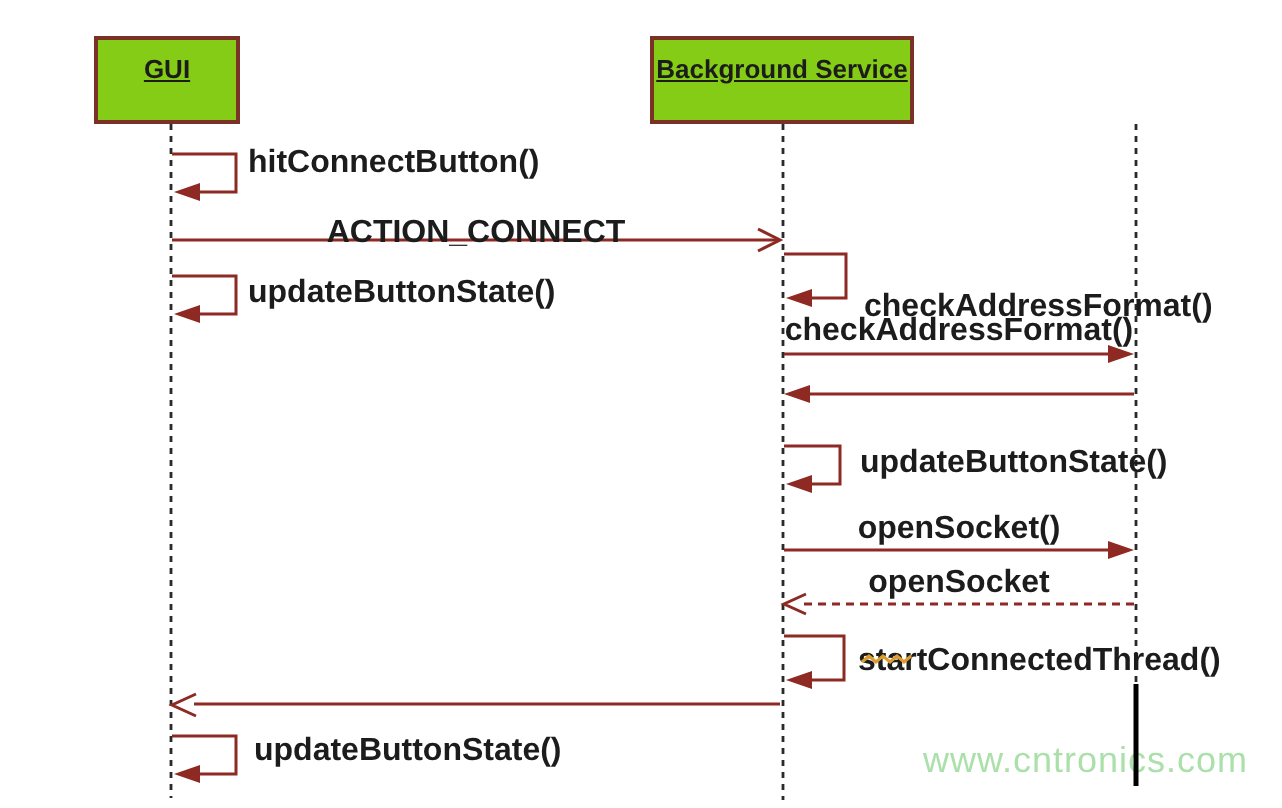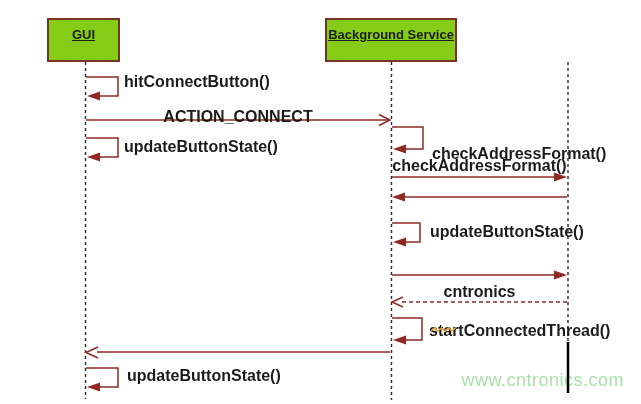--- a/index.html
+++ b/index.html
@@ -91,21 +91,22 @@
     <path class="ml" d="M86 368 H118 V387 H99"></path>
     <polygon class="mf" points="87,387 100,382.5 100,391.5"></polygon>
   </svg>
 
   <div class="msg" style="left:124px;top:75px;">hitConnectButton()</div>
   <div class="msg center" style="left:86px;top:110px;width:304px;">ACTION_CONNECT</div>
   <div class="msg" style="left:124px;top:140px;">updateButtonState()</div>
   <div class="msg" style="left:432px;top:147px;">checkAddressFormat()</div>
   <div class="msg center" style="left:392px;top:159px;width:175px;">checkAddressFormat()</div>
   <div class="msg" style="left:430px;top:225px;">updateButtonState()</div>
-  <div class="msg center" style="left:392px;top:285px;width:175px;">cntronics</div>
+  <div class="msg center" style="left:392px;top:258px;width:175px;">openSocket()</div>
+  <div class="msg center" style="left:392px;top:285px;width:175px;">openSocket</div>
   <div class="msg" style="left:429px;top:324px;">startConnectedThread()</div>
   <div class="msg" style="left:127px;top:369px;">updateButtonState()</div>
 
   <svg class="layer" viewBox="0 0 641 404" style="z-index:4;">
     <path class="squig" d="M431 331 l3.5 -3 l3.5 3 l3.5 -3 l3.5 3 l3.5 -3 l3.5 3 l3.5 -3"></path>
   </svg>
 
 </div>
 
 </body></html>

